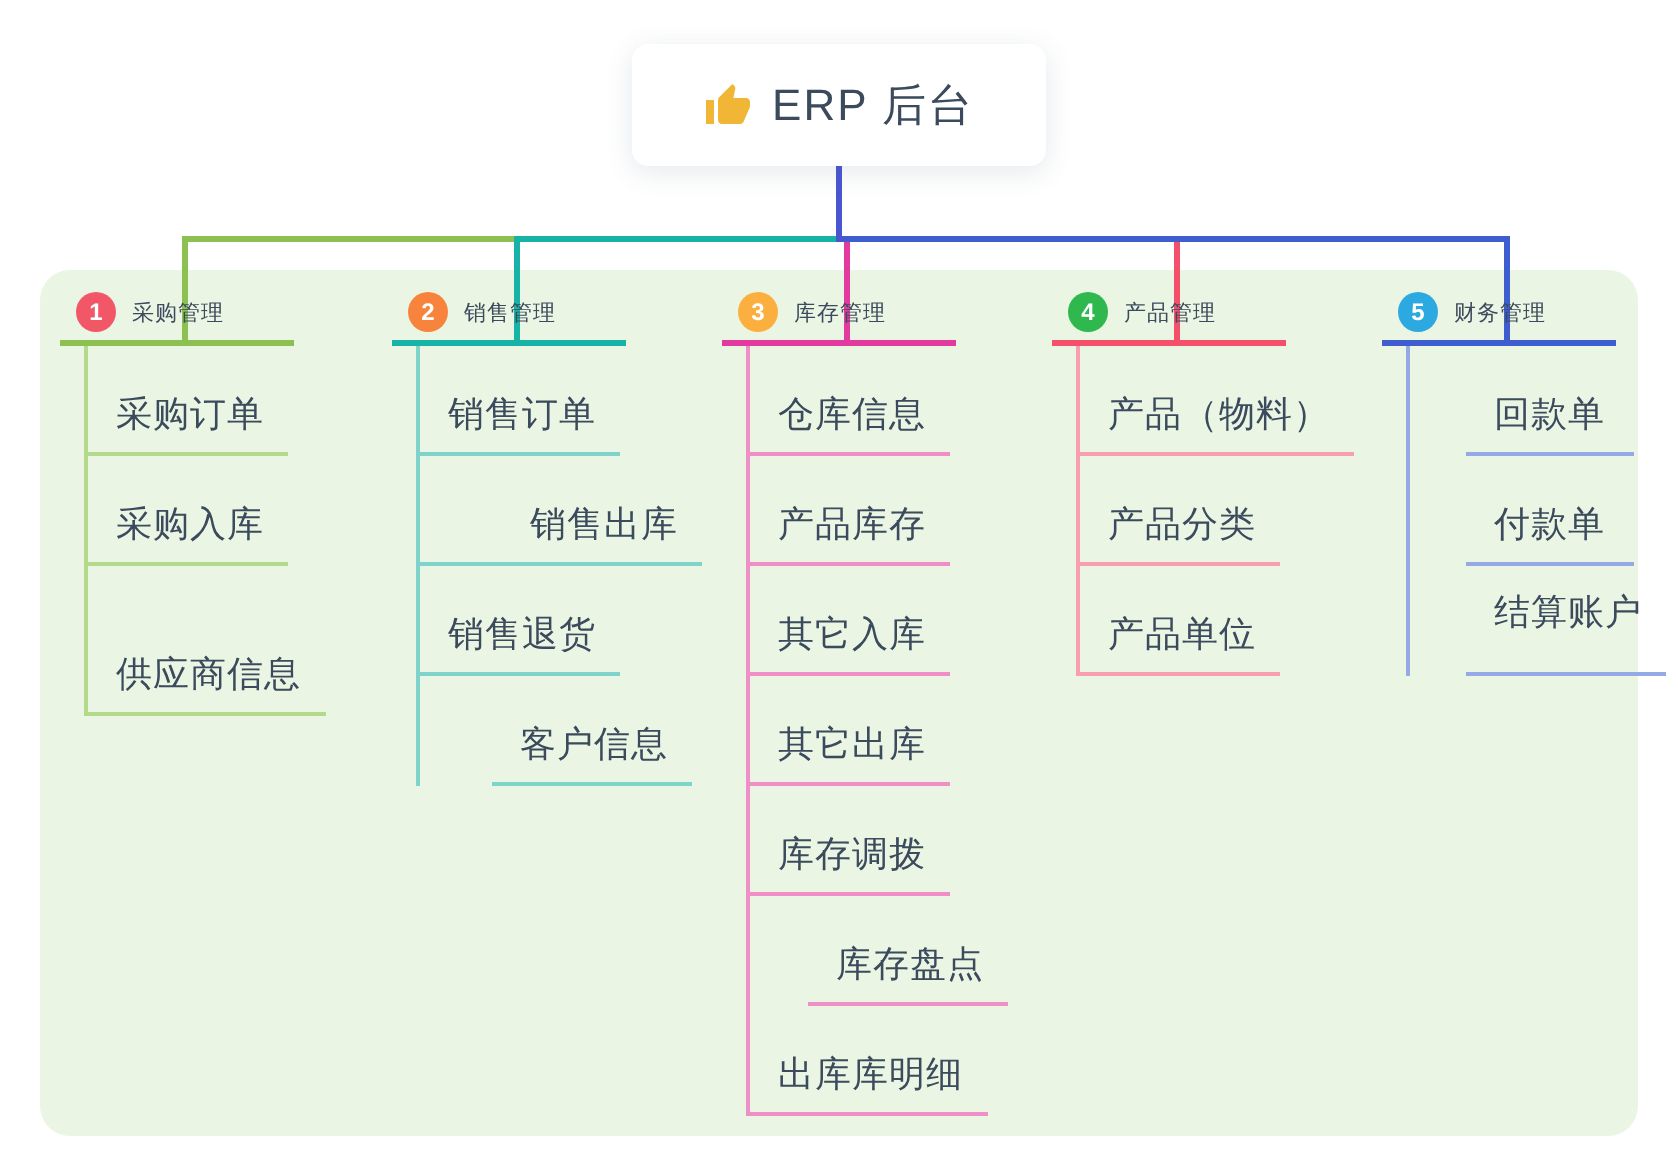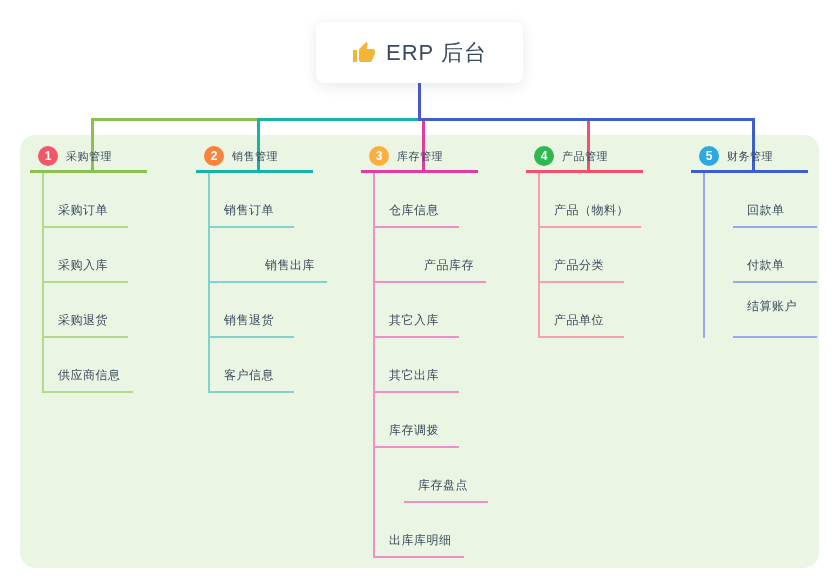--- a/index.html
+++ b/index.html
@@ -39,21 +39,21 @@
   }
   .branch-label { font-size: 11px; font-weight: 500; letter-spacing: 0.5px; }
 
   .children { margin-left: 12px; border-left: 2px solid; }
   .child-row {
     height: 55px; width: fit-content; min-width: 84px;
     border-bottom: 2px solid;
     display: flex; align-items: flex-end; cursor: pointer;
   }
   .child-label {
-    font-size: 12px; padding: 0 12px 7px 14px; white-space: nowrap; letter-spacing: 0.5px;
+    font-size: 18px; padding: 0 12px 7px 14px; white-space: nowrap; letter-spacing: 0.5px;
   }
 </style>
 </head>
 <body style="color: rgb(59, 74, 92);">
 
 <div class="canvas">
 
   <div class="panel" style="background: rgb(234, 246, 227);"></div>
 
   <svg class="connectors" id="connectors" viewBox="0 0 839 588">
@@ -78,58 +78,55 @@
           <span class="badge" style="background: rgb(242, 87, 103);">1</span>
           <span class="branch-label">采购管理</span>
         </div>
         <div class="children" style="border-left-color: rgb(179, 217, 138);">
           <div class="child-row" style="border-bottom-color: rgb(179, 217, 138);">
             <span class="child-label">采购订单</span>
           </div>
           <div class="child-row" style="border-bottom-color: rgb(179, 217, 138);">
             <span class="child-label">采购入库</span>
           </div>
-          <div class="child-row" style="border-bottom-color: rgb(179, 217, 138);">
-            <span class="child-label">采购退货</span>
-          </div>
-          <div class="child-row" style="border-bottom-color: rgb(179, 217, 138);">
+          <div class="child-row" style="border-bottom-color: rgb(179, 217, 138); margin-top: 20px;">
             <span class="child-label">供应商信息</span>
           </div>
         </div>
       </div>
       <div class="branch" style="left: 196px; top: 146px;">
         <div class="branch-header" style="border-bottom-color: rgb(23, 179, 166);">
           <span class="badge" style="background: rgb(248, 131, 61);">2</span>
           <span class="branch-label">销售管理</span>
         </div>
         <div class="children" style="border-left-color: rgb(126, 212, 203);">
           <div class="child-row" style="border-bottom-color: rgb(126, 212, 203);">
             <span class="child-label">销售订单</span>
           </div>
           <div class="child-row" style="border-bottom-color: rgb(126, 212, 203); padding-left: 41px;">
             <span class="child-label">销售出库</span>
           </div>
           <div class="child-row" style="border-bottom-color: rgb(126, 212, 203);">
             <span class="child-label">销售退货</span>
           </div>
-          <div class="child-row" style="border-bottom-color: rgb(126, 212, 203);">
+          <div class="child-row" style="border-bottom-color: rgb(126, 212, 203); margin-left: 36px;">
             <span class="child-label">客户信息</span>
           </div>
         </div>
       </div>
       <div class="branch" style="left: 361px; top: 146px;">
         <div class="branch-header" style="border-bottom-color: rgb(226, 58, 158);">
           <span class="badge" style="background: rgb(251, 175, 63);">3</span>
           <span class="branch-label">库存管理</span>
         </div>
         <div class="children" style="border-left-color: rgb(240, 143, 199);">
           <div class="child-row" style="border-bottom-color: rgb(240, 143, 199);">
             <span class="child-label">仓库信息</span>
           </div>
-          <div class="child-row" style="border-bottom-color: rgb(240, 143, 199); padding-left: 35px;">
+          <div class="child-row" style="border-bottom-color: rgb(240, 143, 199);">
             <span class="child-label">产品库存</span>
           </div>
           <div class="child-row" style="border-bottom-color: rgb(240, 143, 199);">
             <span class="child-label">其它入库</span>
           </div>
           <div class="child-row" style="border-bottom-color: rgb(240, 143, 199);">
             <span class="child-label">其它出库</span>
           </div>
           <div class="child-row" style="border-bottom-color: rgb(240, 143, 199);">
             <span class="child-label">库存调拨</span>

